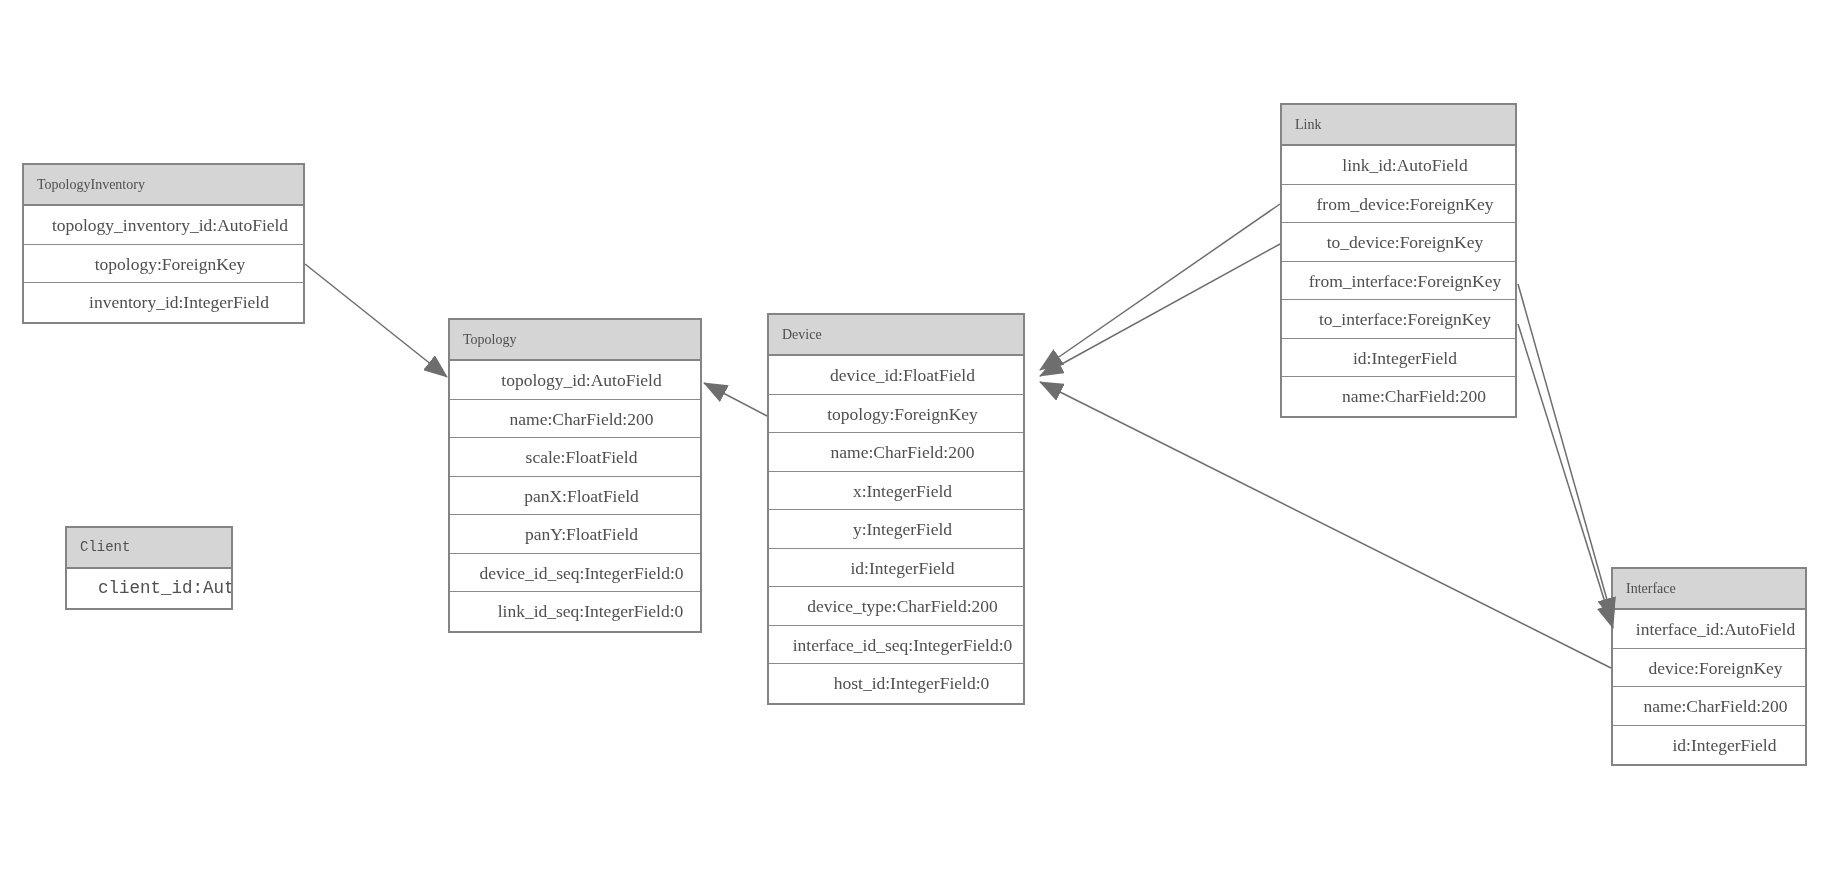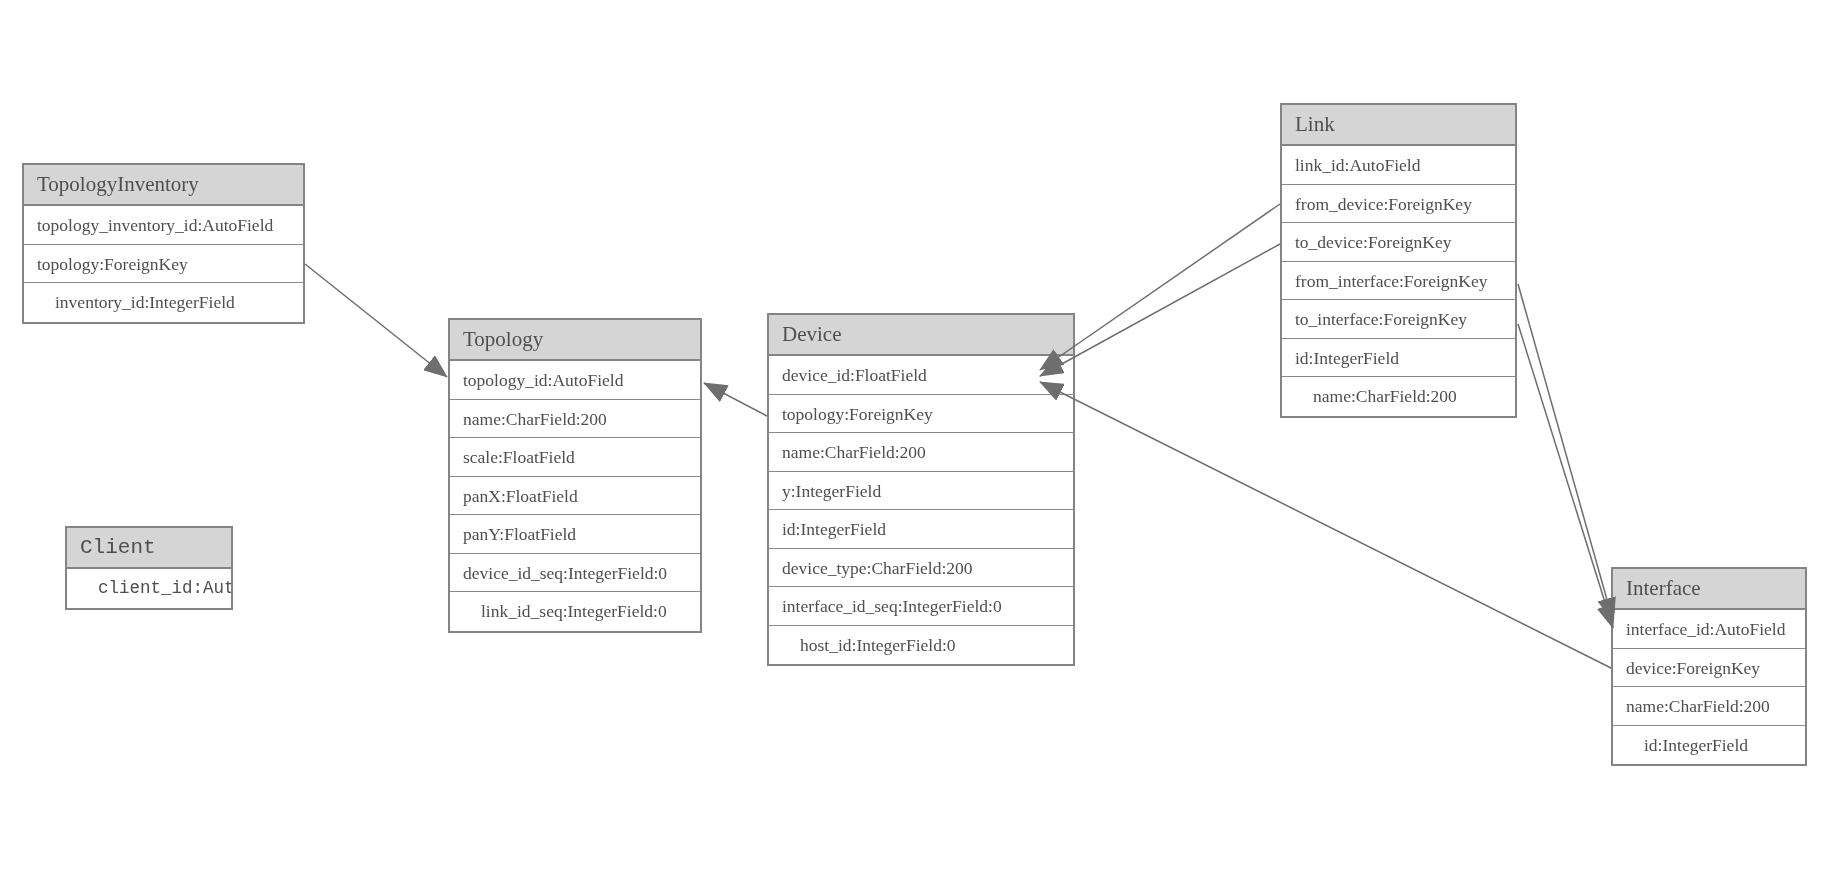--- a/index.html
+++ b/index.html
@@ -28,36 +28,37 @@
     background: #ffffff;
     box-sizing: border-box;
     z-index: 1;
   }
   .entity-header {
     background: #d5d5d5;
     border-bottom: 2px solid #848484;
     height: 39px;
     line-height: 39px;
     padding-left: 13px;
-    font-size: 21px;
+    font-size: 14px;
     color: #4f4f4f;
     white-space: nowrap;
     overflow: hidden;
   }
   .entity-row {
     background: #ffffff;
     border-bottom: 1.5px solid #8a8a8a;
     height: 38.5px;
     line-height: 38.5px;
     padding-left: 13px;
     font-size: 17.5px;
     color: #4f4f4f;
     white-space: nowrap;
     overflow: hidden;
     box-sizing: border-box;
+    text-align: center;
   }
   .entity-row:last-child {
     border-bottom: none;
     padding-left: 31px;
   }
 </style>
 </head>
 <body>
 
 <div id="canvas">
@@ -93,25 +94,26 @@
     <div class="entity-row">panY:FloatField</div>
     <div class="entity-row">device_id_seq:IntegerField:0</div>
     <div class="entity-row">link_id_seq:IntegerField:0</div>
   </div>
 
   <div class="entity" style="left:65px; top:526px; width:168px;font-family:Liberation Mono, monospace;">
     <div class="entity-header">Client</div>
     <div class="entity-row">client_id:AutoField</div>
   </div>
 
-  <div class="entity" style="left:767px; top:313px; width:308px;">
+  <div class="entity" style="left:767px; top:313px; width:258px;">
     <div class="entity-header">Device</div>
     <div class="entity-row">device_id:FloatField</div>
     <div class="entity-row">topology:ForeignKey</div>
     <div class="entity-row">name:CharField:200</div>
+    <div class="entity-row">x:IntegerField</div>
     <div class="entity-row">y:IntegerField</div>
     <div class="entity-row">id:IntegerField</div>
     <div class="entity-row">device_type:CharField:200</div>
     <div class="entity-row">interface_id_seq:IntegerField:0</div>
     <div class="entity-row">host_id:IntegerField:0</div>
   </div>
 
   <div class="entity" style="left:1280px; top:103px; width:237px;">
     <div class="entity-header">Link</div>
     <div class="entity-row">link_id:AutoField</div>

